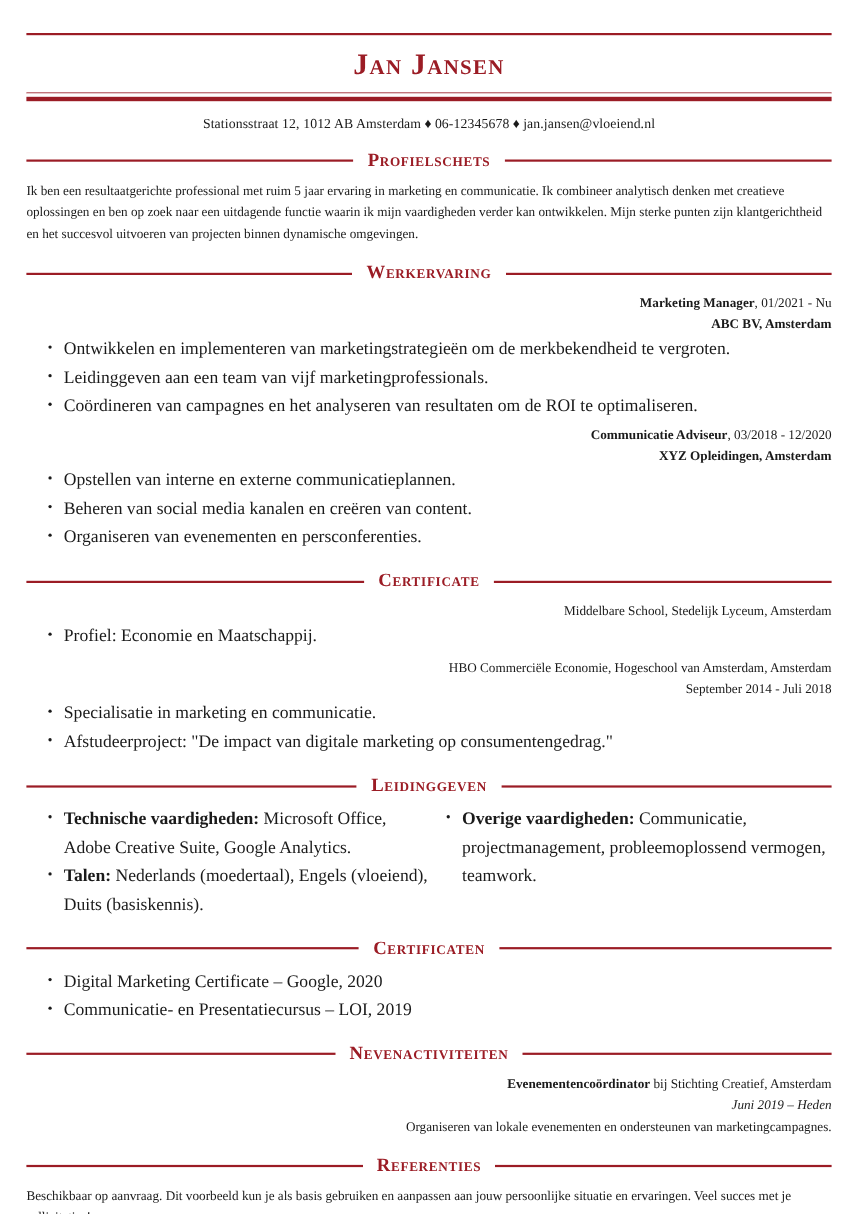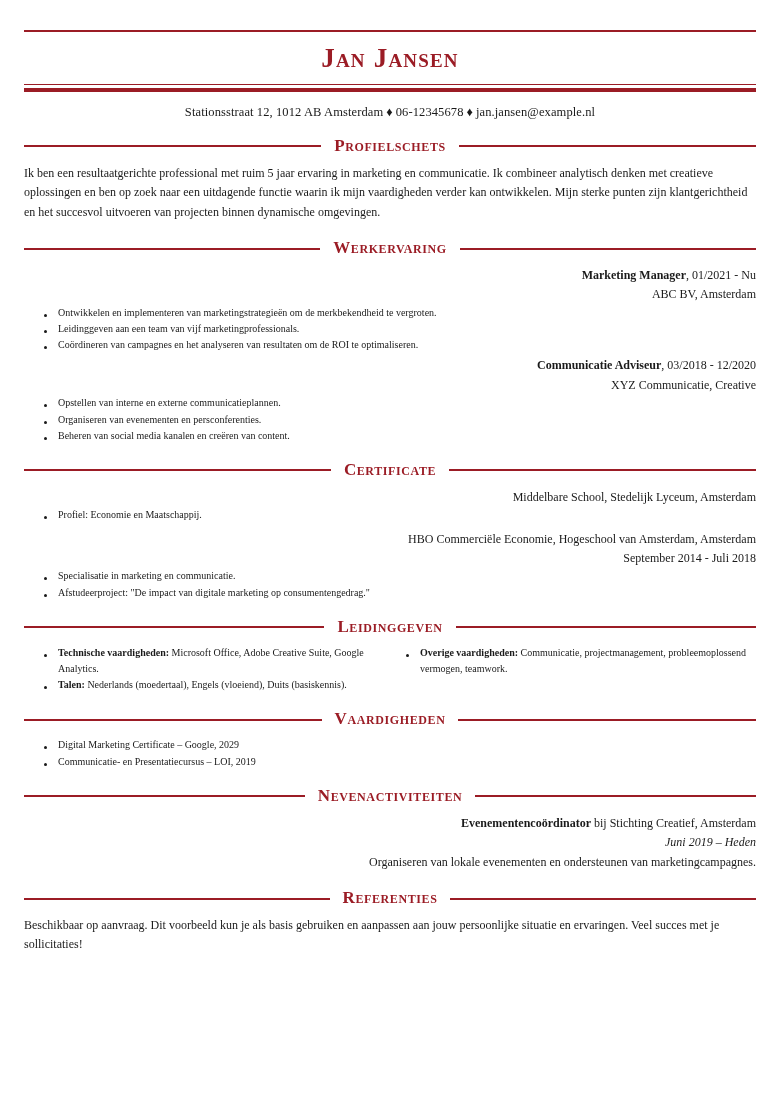--- a/index.html
+++ b/index.html
@@ -95,32 +95,32 @@
     line-height: 1.62;
     text-align: left;
     margin: 0 0 2px 0;
   }
   .entry-line {
     font-size: 12px;
     line-height: 1.62;
     margin: 0;
     text-align: right;
   }
-  .entry-line.bold { font-weight: normal; }
+  .entry-line.bold { font-weight: bold; }
   .entry-line.italic { font-style: italic; }
   .entry-line .b { font-weight: bold; }
 
   ul.bullets {
     list-style: none;
     margin: 0 0 0 0;
     padding: 0;
   }
   ul.bullets li {
     position: relative;
-    font-size: 10px;
+    font-size: 16px;
     line-height: 1.62;
     padding-left: 34px;
     margin: 0;
   }
   ul.bullets li::before {
     content: "";
     position: absolute;
     left: 20px;
     top: 9px;
     width: 3px;
@@ -161,21 +161,21 @@
 
   <div class="name-wrap">
     <span class="name">Jan Jansen</span>
   </div>
 
   <div class="double-rule-thin"></div>
   <div class="double-rule-gap"></div>
   <div class="double-rule-thick"></div>
 
   <div class="contact">
-    <span>Stationsstraat 12, 1012 AB Amsterdam</span><span class="sep">♦</span><span>06-12345678</span><span class="sep">♦</span><span>jan.jansen@example.nl</span>
+    <span>Stationsstraat 12, 1012 AB Amsterdam</span><span class="sep">♦</span><span>06-12345678</span><span class="sep">♦</span><span>jan.jansen@vloeiend.nl</span>
   </div>
 
   <div class="section-head">
     <span class="line"></span>
     <span class="title">Profielschets</span>
     <span class="line"></span>
   </div>
   <p class="para">Ik ben een resultaatgerichte professional met ruim 5 jaar ervaring in marketing en communicatie. Ik combineer analytisch denken met creatieve oplossingen en ben op zoek naar een uitdagende functie waarin ik mijn vaardigheden verder kan ontwikkelen. Mijn sterke punten zijn klantgerichtheid en het succesvol uitvoeren van projecten binnen dynamische omgevingen.</p>
 
   <div class="section-head">
@@ -189,25 +189,25 @@
     <div class="entry-line bold">ABC BV, Amsterdam</div>
     <ul class="bullets">
       <li>Ontwikkelen en implementeren van marketingstrategieën om de merkbekendheid te vergroten.</li>
       <li>Leidinggeven aan een team van vijf marketingprofessionals.</li>
       <li>Coördineren van campagnes en het analyseren van resultaten om de ROI te optimaliseren.</li>
     </ul>
   </div>
 
   <div class="entry-block">
     <div class="entry-line"><span class="b">Communicatie Adviseur</span><span>, 03/2018 - 12/2020</span></div>
-    <div class="entry-line bold">XYZ Communicatie, Creative</div>
+    <div class="entry-line bold">XYZ Opleidingen, Amsterdam</div>
     <ul class="bullets">
       <li>Opstellen van interne en externe communicatieplannen.</li>
+      <li>Beheren van social media kanalen en creëren van content.</li>
       <li>Organiseren van evenementen en persconferenties.</li>
-      <li>Beheren van social media kanalen en creëren van content.</li>
     </ul>
   </div>
 
   <div class="section-head">
     <span class="line"></span>
     <span class="title">Certificate</span>
     <span class="line"></span>
   </div>
 
   <div class="entry-block">
@@ -241,25 +241,25 @@
     </div>
     <div class="col right">
       <ul class="bullets">
         <li><span class="b">Overige vaardigheden:</span><span> Communicatie, projectmanagement, probleemoplossend vermogen, teamwork.</span></li>
       </ul>
     </div>
   </div>
 
   <div class="section-head">
     <span class="line"></span>
-    <span class="title">Vaardigheden</span>
+    <span class="title">Certificaten</span>
     <span class="line"></span>
   </div>
   <ul class="bullets">
-    <li>Digital Marketing Certificate – Google, 2029</li>
+    <li>Digital Marketing Certificate – Google, 2020</li>
     <li>Communicatie- en Presentatiecursus – LOI, 2019</li>
   </ul>
 
   <div class="section-head">
     <span class="line"></span>
     <span class="title">Nevenactiviteiten</span>
     <span class="line"></span>
   </div>
   <div class="entry-block">
     <div class="entry-line"><span class="b">Evenementencoördinator</span><span> bij Stichting Creatief, Amsterdam</span></div>

